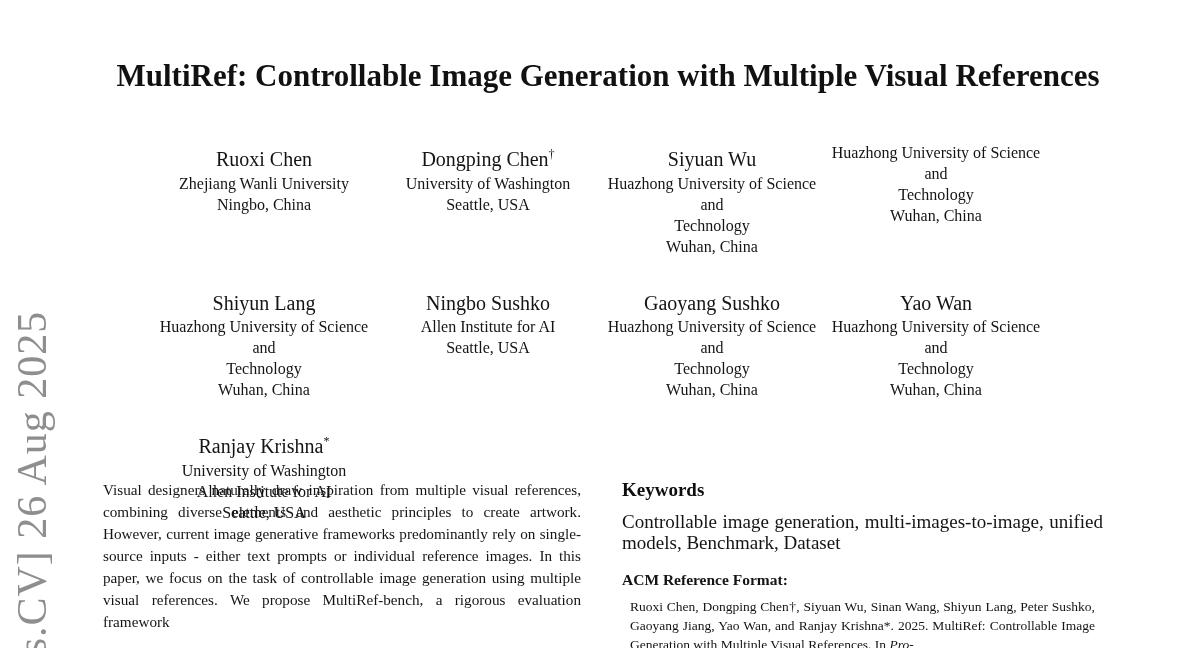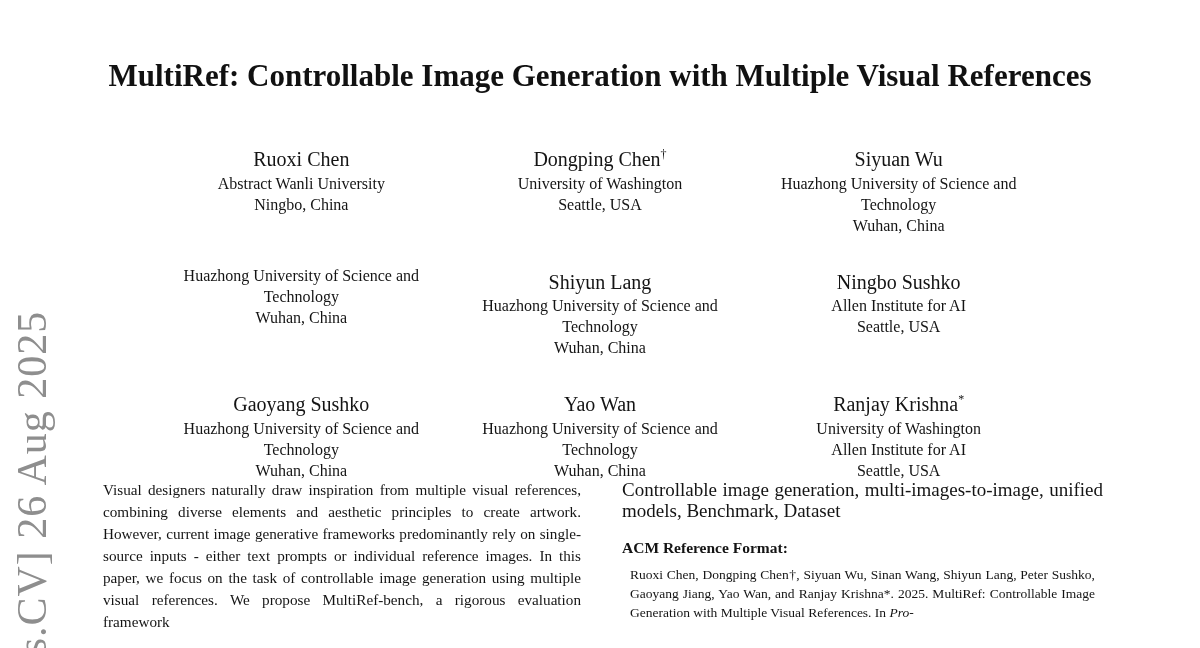--- a/index.html
+++ b/index.html
@@ -19,36 +19,36 @@
     transform: rotate(-90deg);
     transform-origin: 0 0;
     white-space: nowrap;
     font-size: 42px;
     color: #8e8e8e;
     letter-spacing: 1px;
     font-family: "Liberation Serif", serif;
   }
   .title {
     position: absolute;
-    left: 100px;
+    left: 108px;
     top: 36px;
     width: 1000px;
     text-align: center;
     font-size: 31px;
     line-height: 38px;
     font-weight: bold;
     color: #111111;
   }
   .authors {
     position: absolute;
     left: 152px;
     top: 142px;
     width: 896px;
     display: grid;
-    grid-template-columns: repeat(3, 1fr);
+    grid-template-columns: repeat(4, 1fr);
     row-gap: 29px;
   }
   .author-cell { text-align: center; }
   .author-name {
     font-size: 20px;
     line-height: 24px;
     margin-bottom: 2px;
   }
   .author-name sup { font-size: 12px; }
   .author-affil {
@@ -99,21 +99,21 @@
 
 <div class="page">
 
   <div class="watermark">cs.CV] 26 Aug 2025</div>
 
   <h1 class="title">MultiRef: Controllable Image Generation with Multiple Visual References</h1>
 
   <div class="authors">
     <div class="author-cell">
       <div class="author-name"><span>Ruoxi Chen</span><sup></sup></div>
-      <div class="author-affil">Abstract Wanli University
+      <div class="author-affil">Zhejiang Wanli University
 Ningbo, China</div>
     </div>
     <div class="author-cell">
       <div class="author-name"><span>Dongping Chen</span><sup>†</sup></div>
       <div class="author-affil">University of Washington
 Seattle, USA</div>
     </div>
     <div class="author-cell">
       <div class="author-name"><span>Siyuan Wu</span><sup></sup></div>
       <div class="author-affil">Huazhong University of Science and
@@ -154,19 +154,20 @@
 Allen Institute for AI
 Seattle, USA</div>
     </div>
   </div>
 
   <div class="col col-left">
     <p class="body-text">Visual designers naturally draw inspiration from multiple visual references, combining diverse elements and aesthetic principles to create artwork. However, current image generative frameworks predominantly rely on single-source inputs - either text prompts or individual reference images. In this paper, we focus on the task of controllable image generation using multiple visual references. We propose MultiRef-bench, a rigorous evaluation framework</p>
   </div>
 
   <div class="col col-right">
+    <h2 class="section-heading">Keywords</h2>
     <p class="keywords-text">Controllable image generation, multi-images-to-image, unified models, Benchmark, Dataset</p>
 
     <h3 class="ref-heading">ACM Reference Format:</h3>
     <p class="ref-text"><span>Ruoxi Chen, Dongping Chen†, Siyuan Wu, Sinan Wang, Shiyun Lang, Peter Sushko, Gaoyang Jiang, Yao Wan, and Ranjay Krishna*. 2025. MultiRef: Controllable Image Generation with Multiple Visual References. In </span><em>Pro-</em></p>
   </div>
 
 </div>
 
 </body></html>

